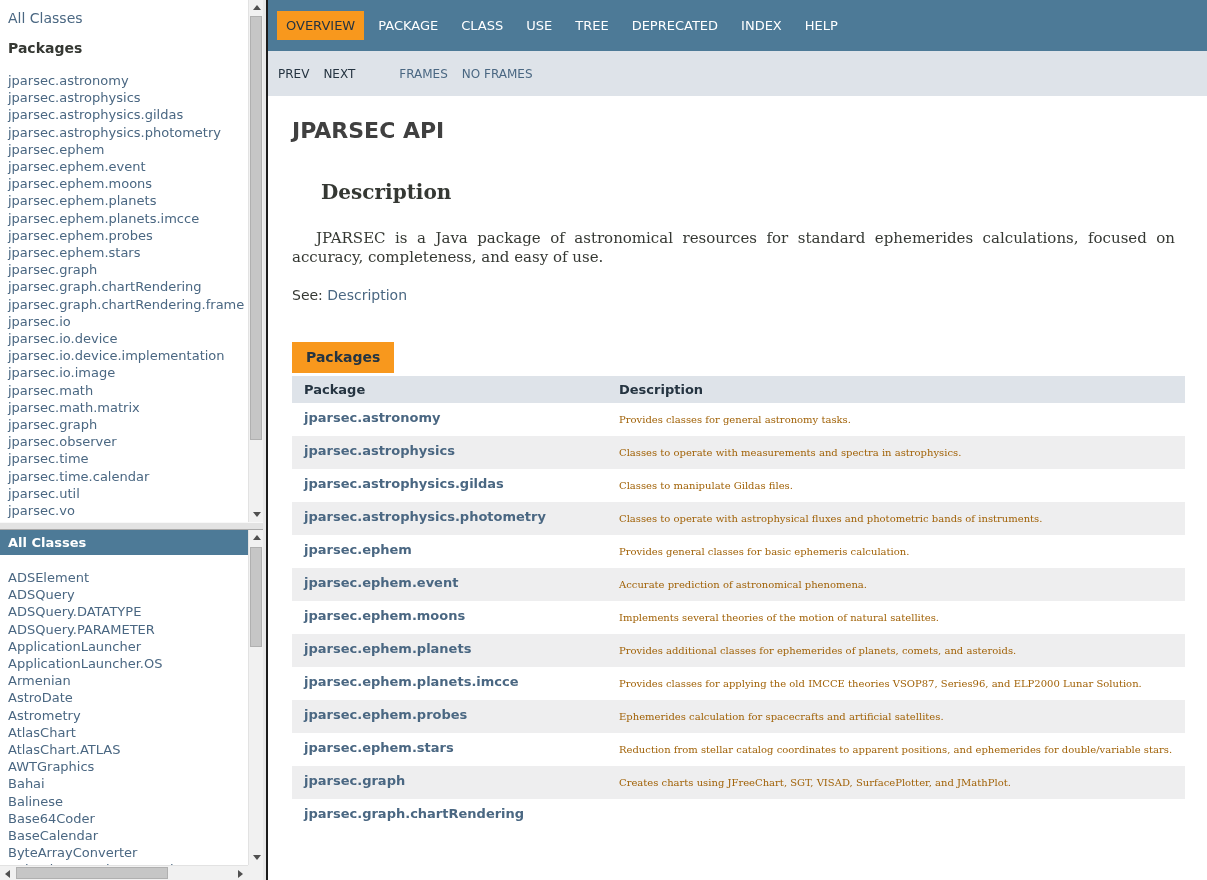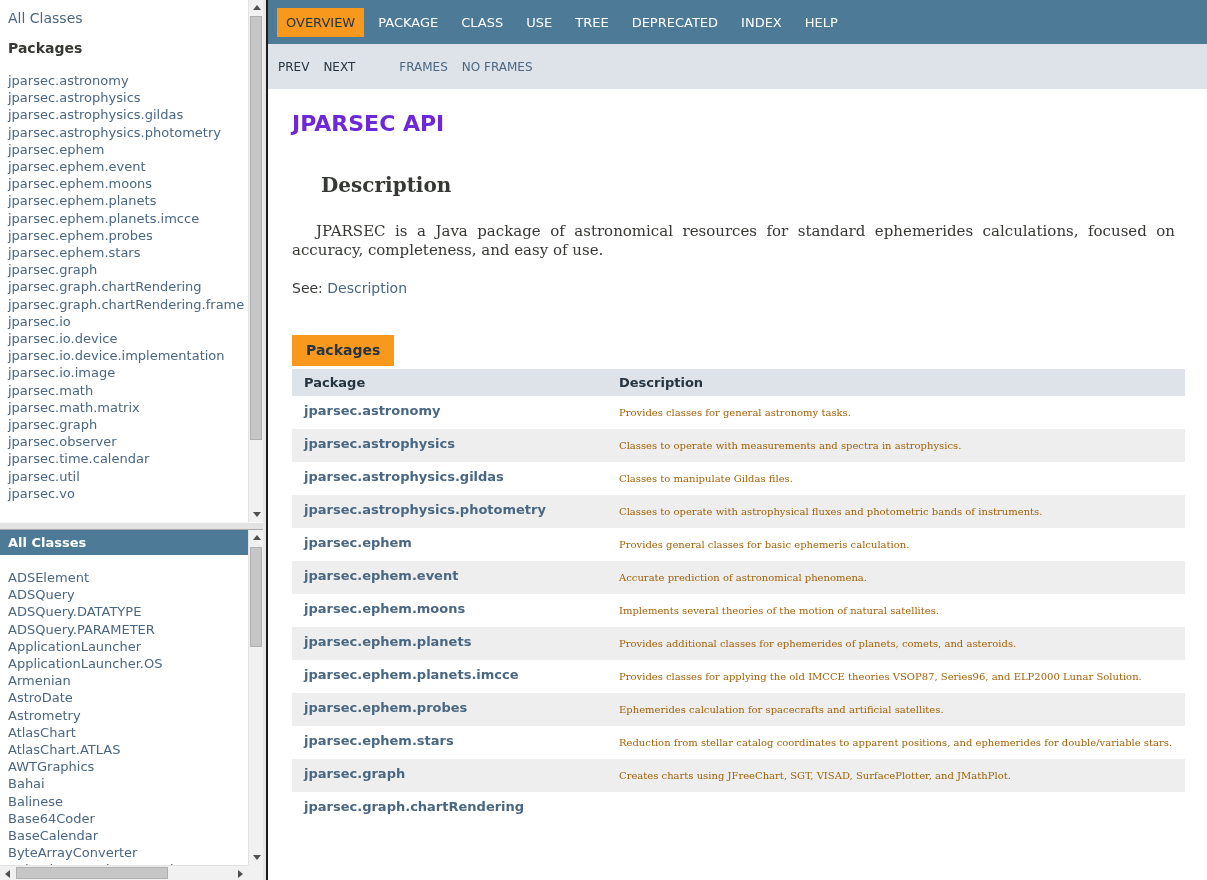--- a/index.html
+++ b/index.html
@@ -61,40 +61,40 @@
   .tri-right{ width:0;height:0;border-top:4px solid transparent;border-bottom:4px solid transparent;border-left:5px solid #505050; }
   .sb-thumb-v { position:absolute; left:1px; width:12px; background:#c6c6c6; border:1px solid #b0b0b0; cursor:pointer; }
   .sb-thumb-h { position:absolute; top:1px; height:12px; background:#c6c6c6; border:1px solid #b0b0b0; cursor:pointer; }
 
   
   .frame-main {
     position:absolute; left:268px; top:0; width:939px; height:880px;
     background:#fff; overflow:hidden;
   }
   .top-nav {
-    background:#4D7A97; height:44px; display:flex; align-items:center;
+    background:#4D7A97; height:51px; display:flex; align-items:center;
     padding-left:9px; color:#fff;
   }
   .nav-repeat { display:flex; align-items:center; }
   .nav-item {
     font-size:13px; padding:7px 9px; margin-right:5px; cursor:pointer;
     color:#ffffff; white-space:nowrap;
   }
   .nav-item.active { background:#F8981D; color:#253441; }
   .sub-nav {
     background:#dee3e9; height:45px; display:flex; align-items:center;
     padding-left:10px; font-size:12px;
   }
   .sub-nav .plain { color:#253441; margin-right:14px; }
   .sub-nav .gap { width:30px; }
   .sub-nav .link { color:#4A6782; margin-right:14px; cursor:pointer; }
 
   .content { padding:0 32px 0 24px; }
   .page-title {
-    margin-top:22px; font-size:22px; font-weight:bold; color:#6d28d9;
+    margin-top:22px; font-size:22px; font-weight:bold; color:#404040;
   }
   .section-heading {
     font-family:"DejaVu Serif","Liberation Serif",serif;
     font-size:20px; font-weight:bold; color:#353833;
     margin:37px 0 0 29px;
   }
   .description-par {
     font-family:"DejaVu Serif","Liberation Serif",serif;
     font-size:15px; line-height:18.5px; color:#353833;
     margin-top:25px; text-align:justify; text-indent:24px;
@@ -147,20 +147,21 @@
         <li class="row-even">jparsec.graph.chartRendering</li>
         <li class="row-odd">jparsec.graph.chartRendering.frame</li>
         <li class="row-even">jparsec.io</li>
         <li class="row-odd">jparsec.io.device</li>
         <li class="row-even">jparsec.io.device.implementation</li>
         <li class="row-odd">jparsec.io.image</li>
         <li class="row-even">jparsec.math</li>
         <li class="row-odd">jparsec.math.matrix</li>
         <li class="row-even">jparsec.graph</li>
         <li class="row-odd">jparsec.observer</li>
+        <li class="row-even">jparsec.time</li>
         <li class="row-odd">jparsec.time.calendar</li>
         <li class="row-even">jparsec.util</li>
         <li class="row-odd">jparsec.vo</li>
       </ul>
   </div>
 
   <div class="sb-v" style="right:0; top:0; height:522px;">
     <div class="sb-btn" style="top:0;">
         <span class="tri-up"></span>
       </div>

